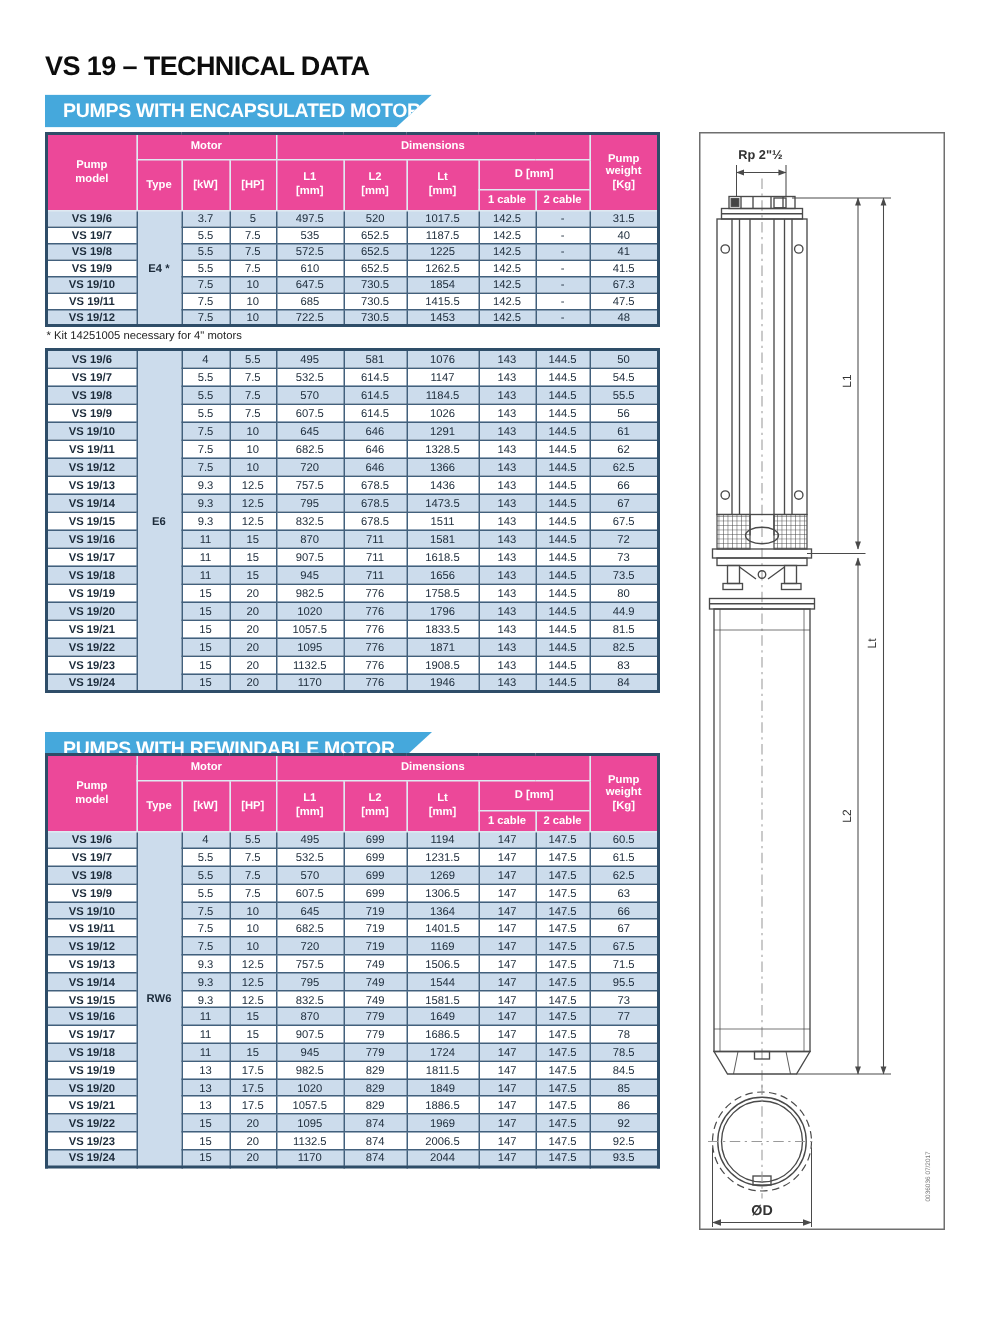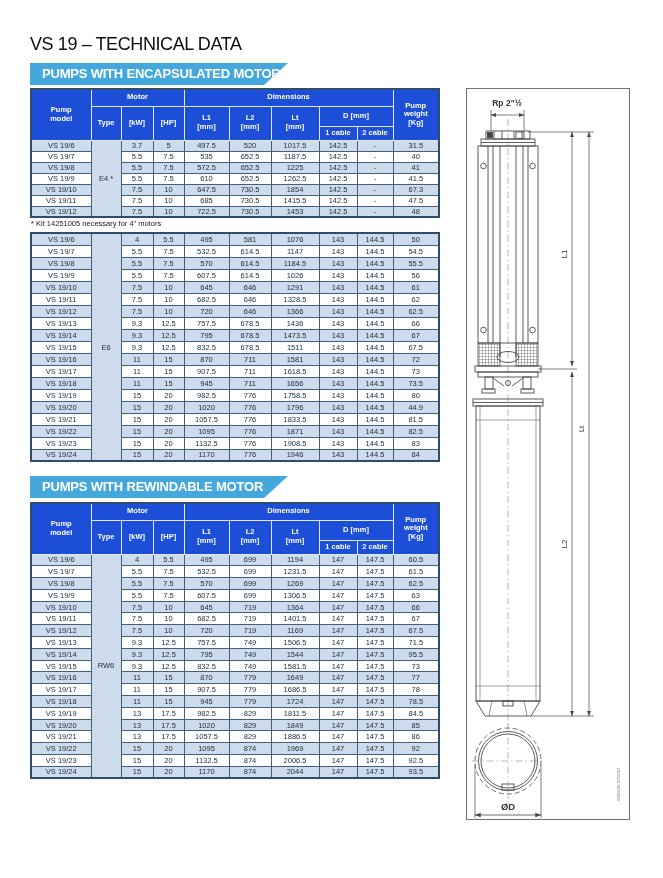--- a/index.html
+++ b/index.html
@@ -1,41 +1,41 @@
 <!DOCTYPE html>
 <html><head>
 <meta charset="utf-8">
 <style>
   html,body{margin:0;padding:0;background:#ffffff;}
   body{width:663px;height:878px;position:relative;overflow:hidden;
        font-family:"Liberation Sans",sans-serif;color:#1c2b3a;}
 
-  .page-title{position:absolute;left:30px;top:22px;font-size:18px;font-weight:400;
+  .page-title{position:absolute;left:30px;top:22px;font-size:18px;font-weight:700;
       color:#0d0d0d;letter-spacing:-0.4px;white-space:nowrap;}
 
   .banner{position:absolute;left:30px;height:22px;width:258px;background:#45a8dc;
       color:#ffffff;font-size:13px;font-weight:700;line-height:22px;padding-left:12px;
       letter-spacing:-0.2px;box-sizing:border-box;white-space:nowrap;
       clip-path:polygon(0 0,100% 0,calc(100% - 24px) 100%,0 100%);}
   .banner1{top:63px;}
-  .banner2{top:476px;}
+  .banner2{top:488px;}
 
   table.data-table{position:absolute;left:30px;border-collapse:collapse;table-layout:fixed;
       width:408px;font-size:7.5px;}
   table.data-table td{border:1px solid #42607c;text-align:center;padding:0;
       vertical-align:middle;color:#1c2b3a;background:#ffffff;}
-  table.data-table th{background:#1d4ed8;color:#ffffff;border:1px solid #dfe9f2;
+  table.data-table th{background:#ec4899;color:#ffffff;border:1px solid #dfe9f2;
       font-weight:700;font-size:7.5px;text-align:center;vertical-align:middle;
       padding:0;white-space:pre-line;line-height:1.15;}
   table.data-table{border:2px solid #2e4d68;}
   .t1{top:88px;}  .t2{top:232px;}  .t3{top:502px;}
   .t1 tbody tr{height:11px;} .t2 tbody tr{height:12px;} .t3 tbody tr{height:11.8px;}
   tbody tr:nth-child(odd) td{background:#ccdcec;}
-  td.model{font-weight:400;}
-  td.type-cell{background:#ccdcec !important;font-weight:400;margin-left:37px;}
+  td.model{font-weight:700;}
+  td.type-cell{background:#ccdcec !important;font-weight:700;margin-left:37px;}
   .hr1{height:17px;} .hr2{height:20px;} .hr3{height:14px;}
 
   .footnote{position:absolute;left:31px;top:219px;font-size:7.5px;color:#222222;}
 
   .drawing-box{position:absolute;left:466px;top:88px;width:164px;height:732px;
       border:1px solid #6f6f6f;box-sizing:border-box;background:#ffffff;}
   .drawing-box svg{display:block;}
   svg text{stroke:none;}
   .dim{marker-start:url(#arw);marker-end:url(#arw);}
 </style>

